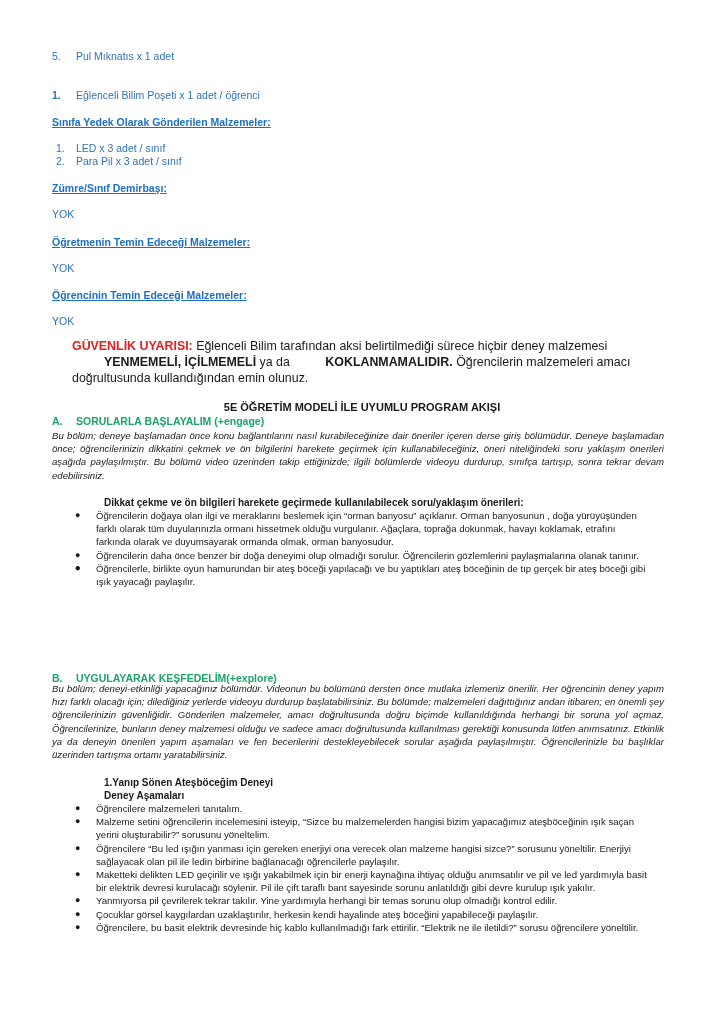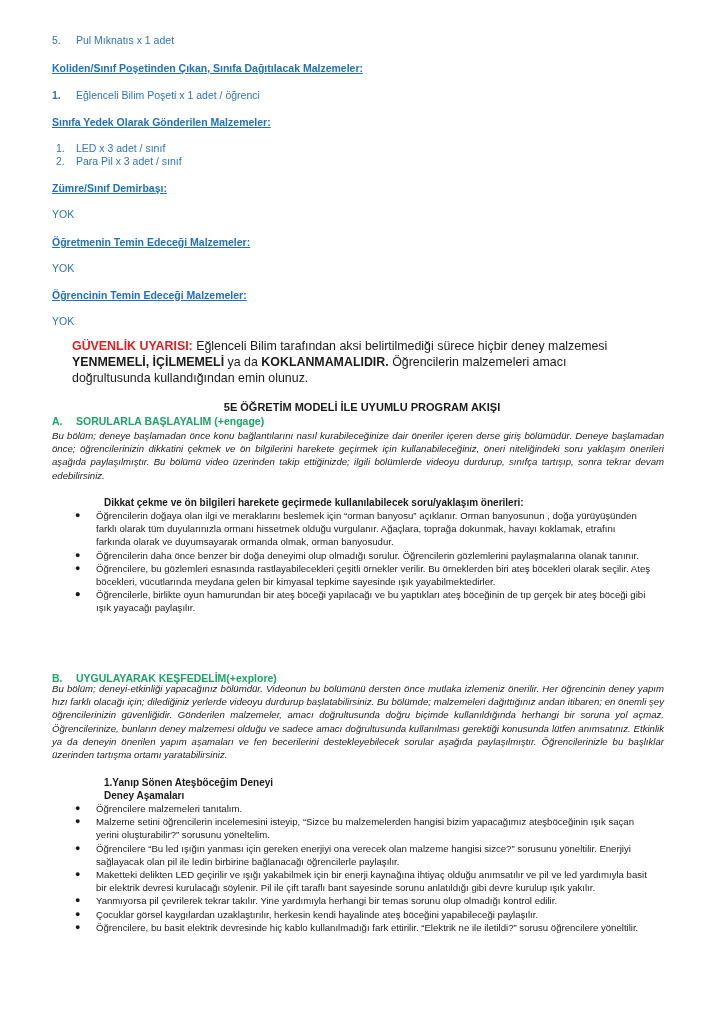--- a/index.html
+++ b/index.html
@@ -10,21 +10,21 @@
   .page { position: absolute; left: 0; top: 0; width: 724px; height: 1024px; }
   .blue { color: #2e74b5; }
   .hdr { color: #1f6fbf; font-weight: bold; text-decoration: underline; font-size: 10.5px; }
   .line { position: absolute; left: 52px; font-size: 10.5px; white-space: nowrap; }
   .num { display: inline-block; width: 24px; }
   .warn {
     position: absolute; left: 72px; top: 338px; width: 560px;
     font-size: 12.4px; line-height: 16px; color: #1a1a1a;
   }
   .warn .red { color: #e02020; font-weight: bold; }
-  .warn b { font-weight: bold; }
+  .warn b { font-weight: bold; margin-left: 32px; }
   .title {
     position: absolute; left: 0; width: 724px; top: 401px; text-align: center;
     font-weight: bold; font-size: 11px;
   }
   .sec {
     position: absolute; left: 52px; font-weight: bold; color: #1ea36a; font-size: 10.5px;
   }
   .sec .letter { display: inline-block; width: 24px; }
   .para {
     position: absolute; left: 52px; width: 612px; font-style: italic;
@@ -38,25 +38,24 @@
   ul.bul li { position: relative; padding-left: 44px; }
   ul.bul li .dot {
     position: absolute; left: 23px; top: 0; font-size: 9px;
   }
 </style>
 </head>
 <body>
 
 <div class="page">
 
-  <div class="line blue" style="top:34px;">
+  <div class="line blue" style="top:50px;">
     <span class="num">5.</span><span>Pul Mıknatıs x 1 adet</span>
   </div>
 
-  <div class="line hdr" style="top:62px;">Koliden/Sınıf Poşetinden Çıkan, Sınıfa Dağıtılacak Malzemeler:</div>
   <div class="line blue" style="top:89px;">
     <span class="num" style="font-weight:bold;">1.</span><span>Eğlenceli Bilim Poşeti x 1 adet / öğrenci</span>
   </div>
 
   <div class="line hdr" style="top:116px;">Sınıfa Yedek Olarak Gönderilen Malzemeler:</div>
   <div class="line blue" style="top:142px; left:56px;">
     <span class="num" style="width:20px;">1.</span><span>LED x 3 adet / sınıf</span>
   </div>
   <div class="line blue" style="top:155px; left:56px;">
     <span class="num" style="width:20px;">2.</span><span>Para Pil x 3 adet / sınıf</span>
@@ -79,21 +78,21 @@
 
   <div class="sec" style="top:415px;">
     <span class="letter">A.</span><span>SORULARLA BAŞLAYALIM (+engage)</span>
   </div>
   <div class="para" style="top:429px;">Bu bölüm; deneye başlamadan önce konu bağlantılarını nasıl kurabileceğinize dair öneriler içeren derse giriş bölümüdür. Deneye başlamadan önce; öğrencilerinizin dikkatini çekmek ve ön bilgilerini harekete geçirmek için kullanabileceğiniz, öneri niteliğindeki soru yaklaşım önerileri aşağıda paylaşılmıştır. Bu bölümü video üzerinden takip ettiğinizde; ilgili bölümlerde videoyu durdurup, sınıfça tartışıp, sonra tekrar devam edebilirsiniz.</div>
 
   <div class="sub" style="top:496px;">Dikkat çekme ve ön bilgileri harekete geçirmede kullanılabilecek soru/yaklaşım önerileri:</div>
   <ul class="bul" style="top:509px;">
     <li><span class="dot">●</span><span>Öğrencilerin doğaya olan ilgi ve meraklarını beslemek için  “orman banyosu” açıklanır. Orman banyosunun , doğa yürüyüşünden farklı olarak tüm duyularınızla ormanı hissetmek olduğu vurgulanır. Ağaçlara, toprağa dokunmak, havayı koklamak, etrafını farkında olarak ve duyumsayarak ormanda olmak, orman banyosudur.</span></li>
     <li><span class="dot">●</span><span>Öğrencilerin daha önce benzer bir doğa deneyimi olup olmadığı sorulur. Öğrencilerin gözlemlerini paylaşmalarına olanak tanınır.</span></li>
-    <li><span class="dot">●</span><span>Öğrencilere, bu gözlemleri esnasında rastlayabilecekleri çeşitli örnekler verilir. Bu örneklerden biri  ateş böcekleri olarak seçilir. Ateş böcekleri, vücutlarında meydana gelen bir kimyasal tepkime sayesinde ışık yayabilmektedirler.</span></li>
+    <li><span class="dot">●</span></li>
     <li><span class="dot">●</span></li>
     <li><span class="dot">●</span><span>Öğrencilerle, birlikte oyun hamurundan bir ateş böceği yapılacağı ve bu yaptıkları ateş böceğinin de tıp gerçek bir ateş böceği gibi ışık yayacağı paylaşılır.</span></li>
   </ul>
 
   <div class="sec" style="top:672px;">
     <span class="letter">B.</span><span>UYGULAYARAK KEŞFEDELİM(+explore)</span>
   </div>
   <div class="para" style="top:682px;">Bu bölüm; deneyi-etkinliği yapacağınız bölümdür.  Videonun bu bölümünü dersten önce mutlaka izlemeniz önerilir. Her öğrencinin deney yapım hızı farklı olacağı için; dilediğiniz yerlerde videoyu durdurup başlatabilirsiniz. Bu bölümde; malzemeleri dağıttığınız andan itibaren;  en önemli şey öğrencilerinizin güvenliğidir. Gönderilen malzemeler, amacı doğrultusunda doğru biçimde kullanıldığında herhangi bir soruna yol açmaz. Öğrencilerinize, bunların deney malzemesi olduğu ve sadece amacı doğrultusunda kullanılması gerektiği konusunda lütfen anımsatınız. Etkinlik ya da deneyin önerilen yapım aşamaları ve fen becerilerini destekleyebilecek sorular aşağıda paylaşılmıştır. Öğrencilerinizle bu başlıklar üzerinden tartışma ortamı yaratabilirsiniz.</div>
 
   <div class="sub" style="top:776px;">1.Yanıp Sönen Ateşböceğim Deneyi</div>

